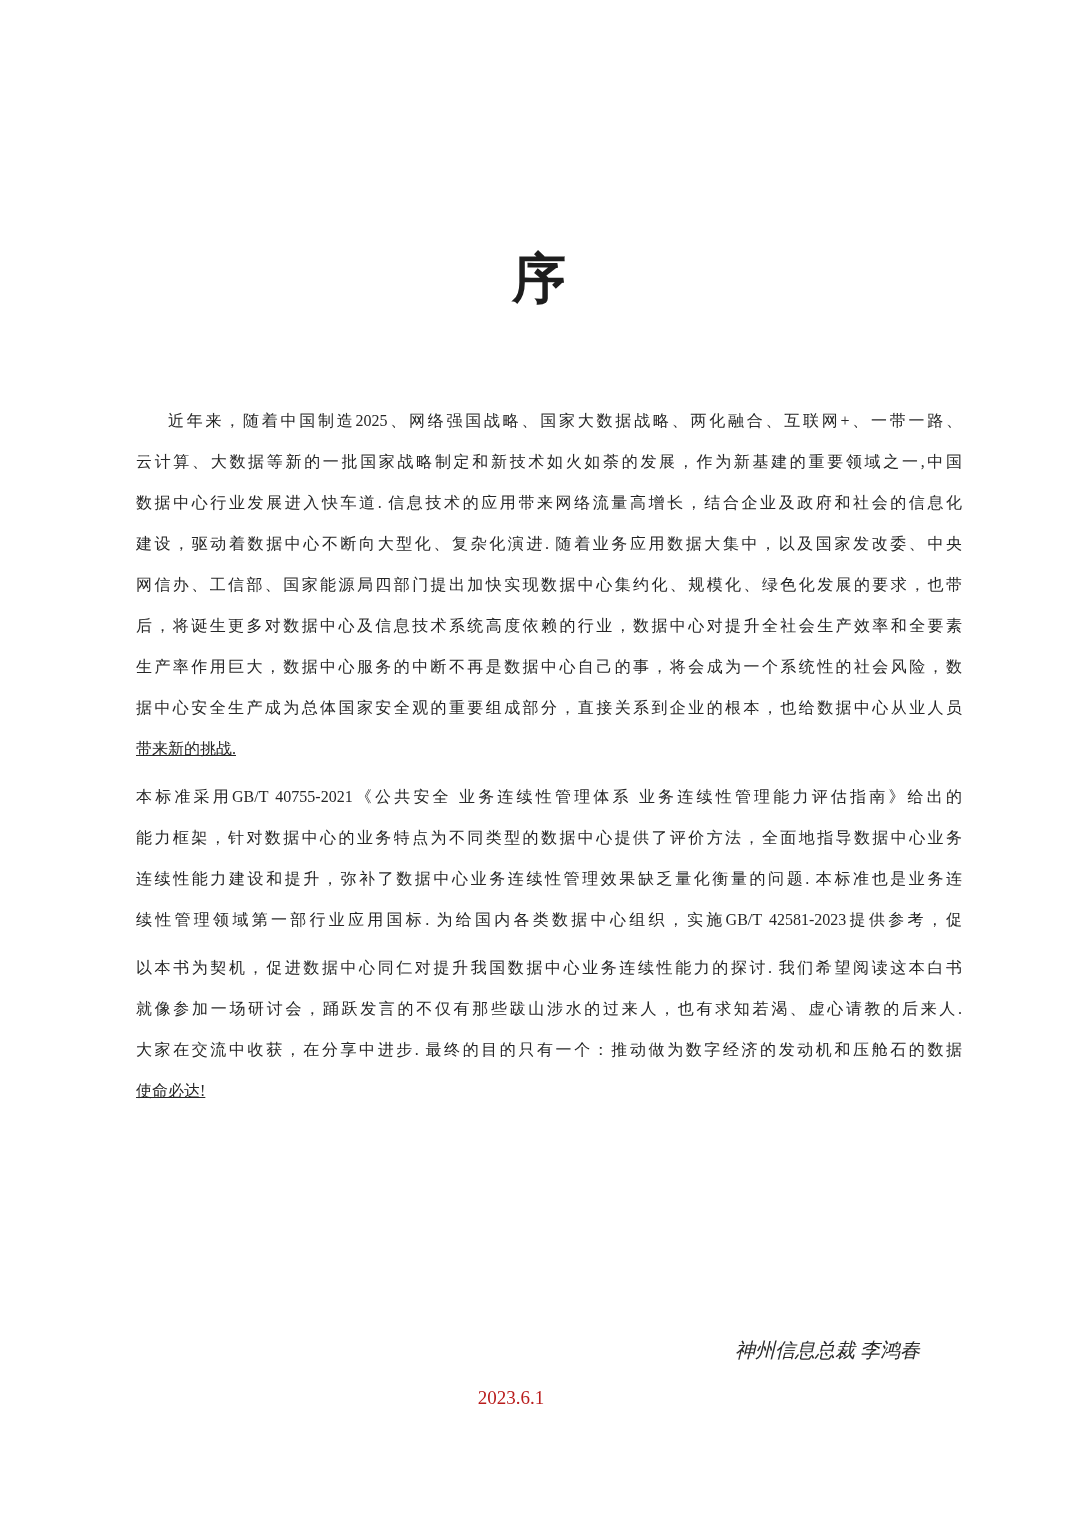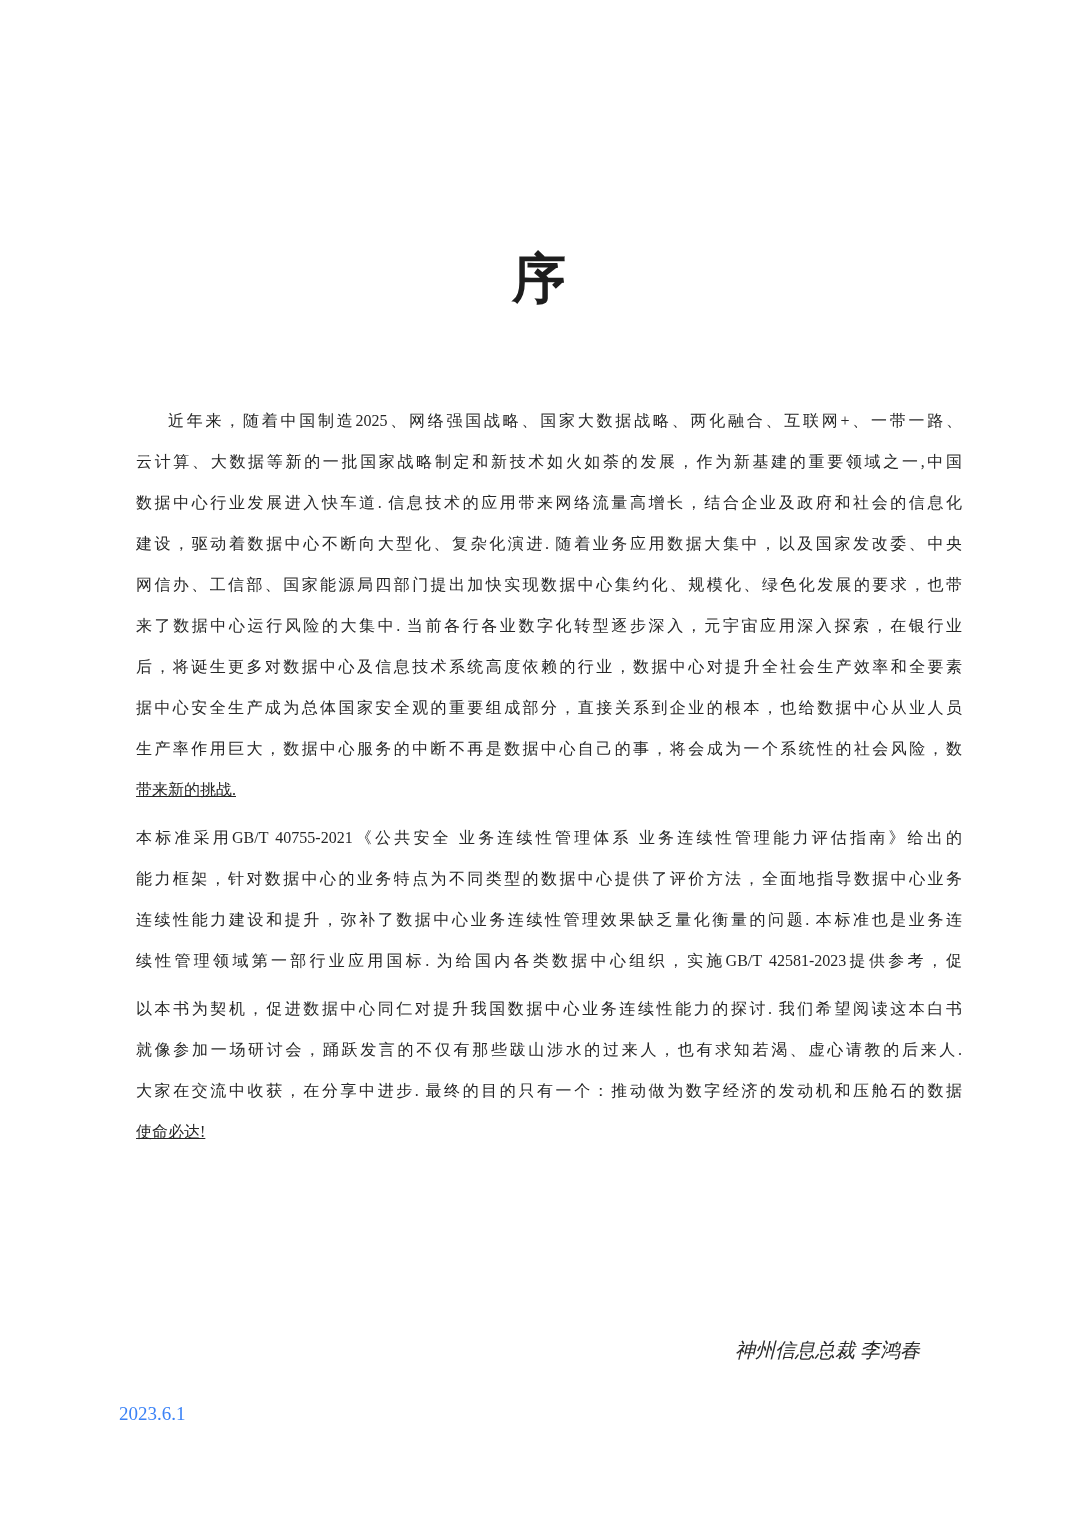--- a/index.html
+++ b/index.html
@@ -62,44 +62,43 @@
   }
   .signature {
     text-align: right;
     padding-right: 42px;
     font-size: 20px;
     line-height: 41px;
     color: #2a2a2a;
     font-style: italic;
   }
   .date {
-    text-align: left;
+    text-align: center;
     padding-right: 59px;
     font-size: 19px;
     line-height: 30px;
-    margin-top: 28px;
-    color: #3b82f6;
+    margin-top: 12px;
+    color: #b91c1c;
   }
 </style>
 </head>
 <body>
 
 <div class="page">
   <h1 class="title">序</h1>
   <div class="body-text" id="paragraphs">
       <div class="para">
         <div class="line para-start">近年来，随着中国制造2025、网络强国战略、国家大数据战略、两化融合、互联网+、一带一路、</div>
         <div class="line">云计算、大数据等新的一批国家战略制定和新技术如火如荼的发展，作为新基建的重要领域之一,中国</div>
         <div class="line">数据中心行业发展进入快车道. 信息技术的应用带来网络流量高增长，结合企业及政府和社会的信息化</div>
         <div class="line">建设，驱动着数据中心不断向大型化、复杂化演进. 随着业务应用数据大集中，以及国家发改委、中央</div>
         <div class="line">网信办、工信部、国家能源局四部门提出加快实现数据中心集约化、规模化、绿色化发展的要求，也带</div>
-        <div class="line">来了数据中心运行风险的大集中. 当前各行各业数字化转型逐步深入，元宇宙应用深入探索，在银行业</div>
         <div class="line">后，将诞生更多对数据中心及信息技术系统高度依赖的行业，数据中心对提升全社会生产效率和全要素</div>
+        <div class="line">生产率作用巨大，数据中心服务的中断不再是数据中心自己的事，将会成为一个系统性的社会风险，数</div>
         <div class="line">据中心安全生产成为总体国家安全观的重要组成部分，直接关系到企业的根本，也给数据中心从业人员</div>
-        <div class="line">生产率作用巨大，数据中心服务的中断不再是数据中心自己的事，将会成为一个系统性的社会风险，数</div>
         <div class="line para-end">带来新的挑战.</div>
       </div>
       <div class="para">
         <div class="line">本标准采用GB/T 40755-2021《公共安全 业务连续性管理体系 业务连续性管理能力评估指南》给出的</div>
         <div class="line">能力框架，针对数据中心的业务特点为不同类型的数据中心提供了评价方法，全面地指导数据中心业务</div>
         <div class="line">连续性能力建设和提升，弥补了数据中心业务连续性管理效果缺乏量化衡量的问题. 本标准也是业务连</div>
         <div class="line">续性管理领域第一部行业应用国标. 为给国内各类数据中心组织，实施GB/T 42581-2023提供参考，促</div>
       </div>
       <div class="para">
         <div class="line">以本书为契机，促进数据中心同仁对提升我国数据中心业务连续性能力的探讨. 我们希望阅读这本白书</div>

